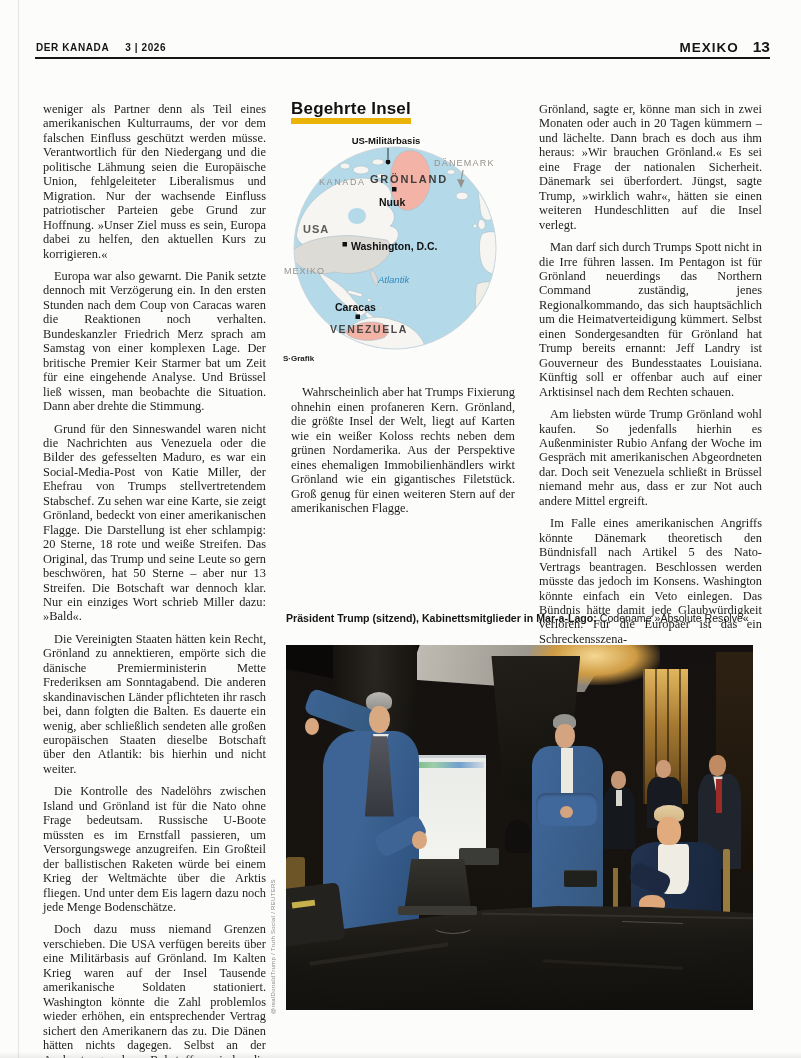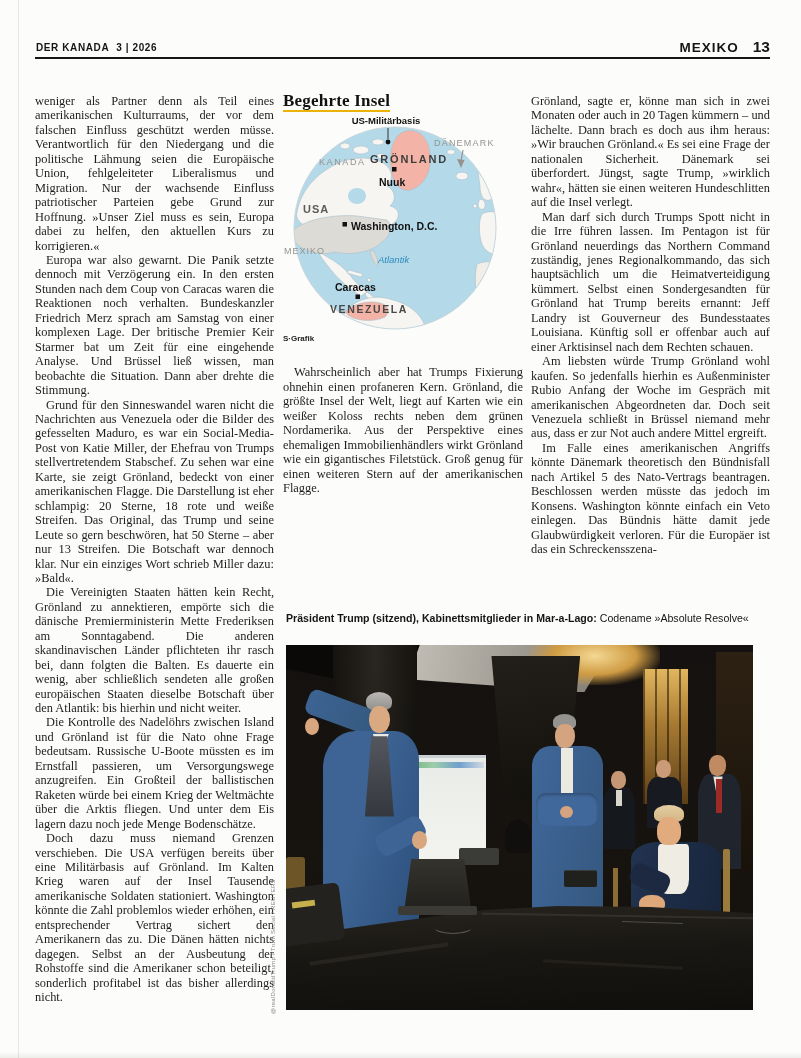--- a/index.html
+++ b/index.html
@@ -7,41 +7,41 @@
     width:801px;height:1058px;position:relative;background:#fcfcfa;
     font-family:"Liberation Serif",serif;color:#1d1d1b;overflow:hidden;
   }
   .edge-left{position:absolute;left:18px;top:0;width:1px;height:1058px;background:#e6e5e2;}
   .edge-bottom{position:absolute;left:0;bottom:0;width:801px;height:6px;
     background:linear-gradient(180deg,rgba(0,0,0,0),rgba(120,118,112,.12));}
 
   
   .header-left{position:absolute;left:36px;top:42px;font-family:"Liberation Sans",sans-serif;
     font-weight:700;font-size:10px;letter-spacing:.6px;color:#151513;}
-  .header-left .issue{margin-left:7px;}
+  .header-left .issue{margin-left:16px;}
   .header-right{position:absolute;right:31px;top:38px;font-family:"Liberation Sans",sans-serif;
     font-weight:700;color:#151513;}
   .header-right .section{font-size:13.5px;letter-spacing:1px;}
   .header-right .pagenum{font-size:15.5px;margin-left:14px;}
   .header-rule{position:absolute;left:35px;top:57px;width:735px;height:2px;background:#161614;}
 
   
   .col{position:absolute;top:94px;text-align:justify;font-size:12.4px;line-height:14.45px;
     hyphens:auto;-webkit-hyphens:auto;}
-  .col p{margin:0;}
+  .col p{margin:8px;}
   .col p.ind{text-indent:11px;}
   #col1{left:35px;width:239px;}
   #col2{left:283px;width:240px;}
   #col3{left:531px;width:239px;}
   #col2 .map-text{margin-top:21px;}
 
   
   .map-title{font-family:"Liberation Sans",sans-serif;font-weight:700;font-size:17px;
     letter-spacing:.2px;color:#111;margin:0 0 5px 0;text-align:left;text-indent:0;}
-  .map-title span{display:inline-block;border-bottom:2px solid #eab308;padding-bottom:2px;font-family:Liberation Serif, serif;}
+  .map-title span{display:inline-block;border-bottom:6px solid #eab308;padding-bottom:2px;}
   .map-svg{display:block;}
   .map-svg text{font-family:"Liberation Sans",sans-serif;}
 
   
   #caption{position:absolute;left:286px;top:612px;width:470px;
     font-family:Liberation Sans, sans-serif;font-size:10.6px;color:#151513;white-space:nowrap;}
   #caption .cap-b{font-weight:700;}
 
   
   #photo-credit{position:absolute;left:270px;top:842px;height:172px;

